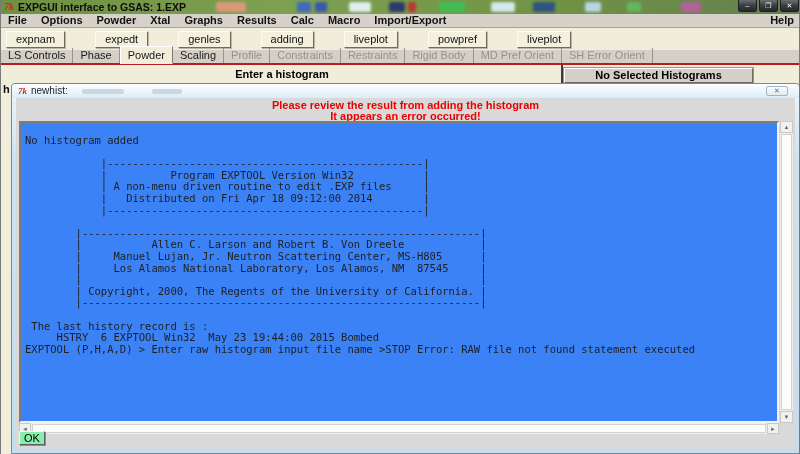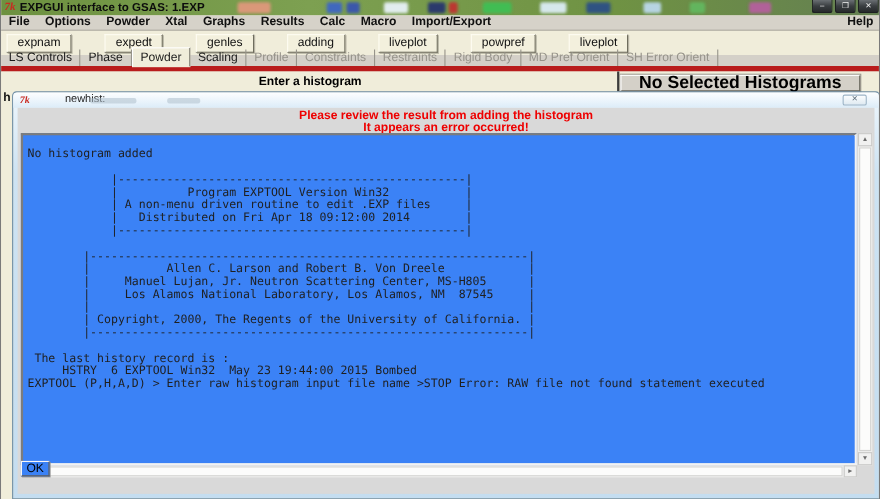--- a/index.html
+++ b/index.html
@@ -24,41 +24,41 @@
   .menu-item { font-size:11px; font-weight:bold; color:#111; padding:0 7px; line-height:13px; }
   #menu-help { margin-left:auto;text-align:right; }
 
   
   #toolbar { position:absolute; left:0; top:28px; width:800px; height:22px; background:#f0edda; display:flex; align-items:center;gap:25px; }
   .tool-btn { margin-left:5px; height:17px; padding:0 9px; font-size:11px; color:#111; background:#f3f0dd;
     border:1px solid; border-color:#fefcf2 #6f6d5e #6f6d5e #fefcf2; box-shadow:1px 1px 0 #b9b6a6; line-height:15px; }
 
   
   #tabrow { position:absolute; left:0; top:50px; width:800px; height:15px; background:#d4d0c8;
-    border-bottom:5px solid #b91c1c; display:flex; align-items:flex-end; }
+    border-bottom:2px solid #b91c1c; display:flex; align-items:flex-end; }
   .tab { font-size:11px; color:#1a1a1a; padding:1px 7px 1px 7px; border-right:1px solid #97948a; line-height:13px; }
   .tab.disabled { color:#96938a; }
   .tab.active { background:#f0edda; font-weight:normal; border:1px solid; border-color:#ffffff #7c7a6e #f0edda #ffffff;
     margin-bottom:-1px; padding-top:2px; }
 
   
   #content { position:absolute; left:0; top:65px; width:800px; height:389px; background:#f0edda; }
   #left-header { position:absolute; left:0; top:3px; width:562px; text-align:center; font-size:11px; font-weight:bold; color:#000; }
   #left-clip { position:absolute; left:2px; top:18px; font-size:11px; font-weight:bold; color:#111; }
   #panel-divider { position:absolute; left:560px; top:0; width:2px; height:18px; background:#3c3c3c; }
-  #right-header { position:absolute; left:563px; top:3px; width:218px; height:15px; background:#d4d0c8;
+  #right-header { position:absolute; left:563px; top:3px; width:189px; height:15px; background:#d4d0c8;
     border:1px solid; border-color:#ffffff #6e6c62 #6e6c62 #ffffff; box-shadow:0 0 0 1px #9a978d;
-    text-align:center; font-size:16px; font-weight:bold; color:#000; line-height:13px; }
+    text-align:center; font-size:11px; font-weight:bold; color:#000; line-height:13px; }
 
   
   #dialog { position:absolute; left:10px; top:83px; width:789px; height:371px;
     background:linear-gradient(#eef6fc,#cde3f3 20%, #c4ddf0); border:1px solid #6d8ca3; border-radius:4px 4px 0 0; }
   #dlg-titlebar { position:absolute; left:0; top:0; width:100%; height:14px;
     background:linear-gradient(#fdfeff,#dcecf8); border-radius:4px 4px 0 0; }
-  #dlg-title { position:absolute; left:19px; top:1px; font-size:10px; color:#1d1d1d;margin-left:28px; }
+  #dlg-title { position:absolute; left:19px; top:1px; font-size:10px; color:#1d1d1d; }
   .faded-bar { position:absolute; top:5px; height:5px; background:#aebfcc; opacity:.55; border-radius:2px; }
   #dlg-close { position:absolute; right:11px; top:2px; width:22px; height:10px; background:linear-gradient(#fbfdfe,#dfeaf2);
     border:1px solid #9db4c6; border-radius:2px; color:#5a6b78; font-size:7px; line-height:8px; text-align:center; }
   #dlg-body { position:absolute; left:4px; right:4px; top:14px; bottom:4px; background:#d9d9d9; }
   #warn1,#warn2 { position:absolute; left:0; width:100%; text-align:center; font-size:11px; font-weight:bold; color:#ee0000; }
   #warn1 { top:1px; } #warn2 { top:12px; }
   #console { position:absolute; left:3px; right:16px; top:23px; bottom:26px; background:#3b82f6;
     border:2px solid; border-color:#7c7c7c #f2f2f2 #f2f2f2 #7c7c7c; overflow:hidden; }
   #console pre { font-family:"DejaVu Sans Mono", monospace; font-size:10.5px; line-height:11.6px;
     color:#1f1f1f; padding:12px 0 0 4px; white-space:pre; }
@@ -67,21 +67,21 @@
   #vscroll { right:2px; top:23px; width:13px; bottom:26px; }
   #hscroll { left:3px; right:16px; bottom:15px; height:11px; }
   .sb-btn { position:absolute; background:#f1f1f0; border:1px solid #c9c9c7; color:#6b6b6b; text-align:center; }
   #vscroll .sb-btn { width:13px; height:12px; font-size:6px; line-height:11px; left:0; }
   #vs-up { top:0; } #vs-down { bottom:0; }
   #hscroll .sb-btn { width:12px; height:11px; font-size:6px; line-height:10px; top:0; }
   #hs-left { left:0; } #hs-right { right:0; }
   #vs-thumb { position:absolute; left:1px; top:13px; bottom:13px; width:11px; background:#fcfcfb; border:1px solid #d3d3d1; }
   #hs-thumb { position:absolute; top:1px; left:13px; right:13px; height:9px; background:#fcfcfb; border:1px solid #d3d3d1; }
 
-  #ok-btn { position:absolute; left:3px; bottom:16px; height:14px; padding:0 4px; background:#3b82f6;
+  #ok-btn { position:absolute; left:3px; bottom:4px; height:14px; padding:0 4px; background:#86efac;
     border:1px solid; border-color:#f6f6f6 #5f5f5f #5f5f5f #f6f6f6; box-shadow:1px 1px 0 #8f8f8f;
     font-size:11px; line-height:12px; color:#000; }
 </style>
 </head>
 <body>
 
 <div id="win">
 
   <div id="titlebar">
     <div class="blob" style="left:215px;width:30px;background:#e0987c;"></div>

